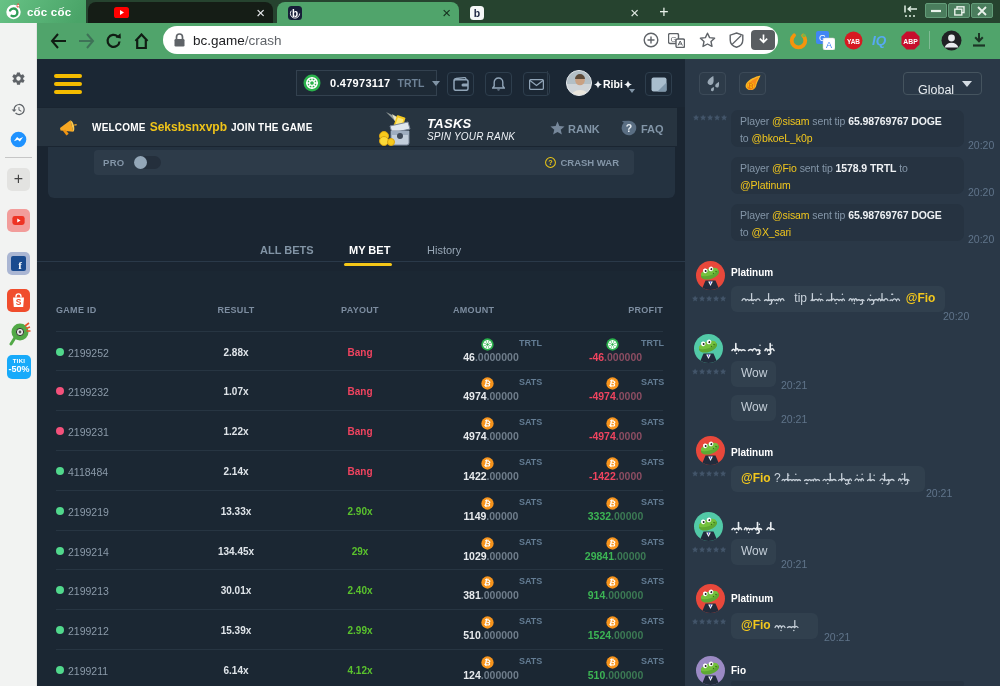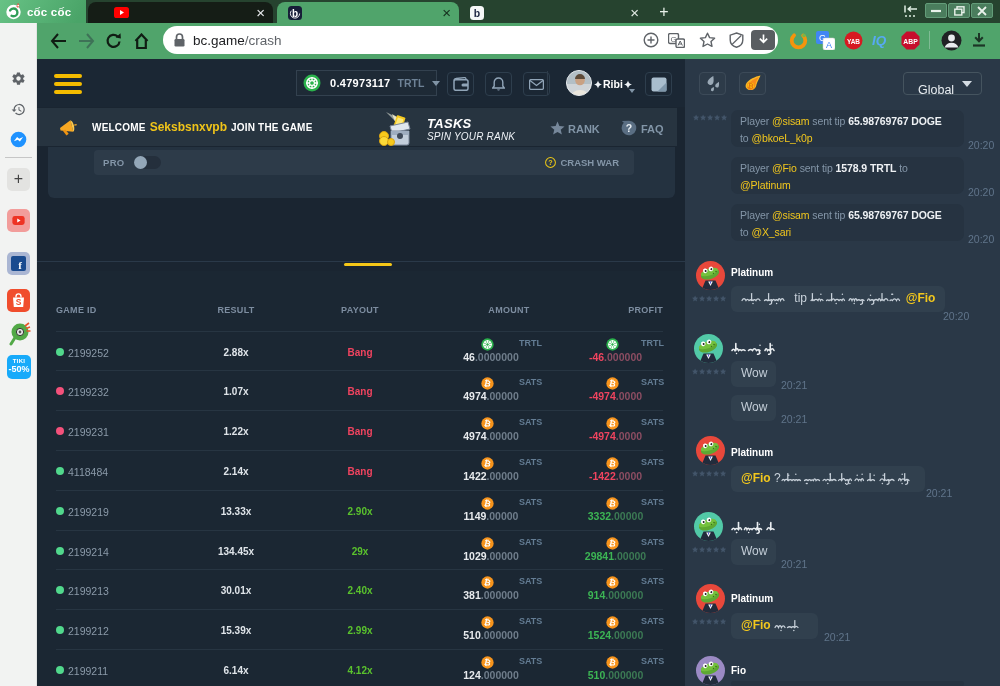--- a/index.html
+++ b/index.html
@@ -392,28 +392,33 @@
       <div id="crashwar">
         <svg width="11" height="11" viewBox="0 0 13 13" style="margin-right:4px">
             <circle cx="6.5" cy="6.5" r="5.8" fill="none" stroke="#edc815" stroke-width="1.2"></circle>
             <text x="6.5" y="9.6" text-anchor="middle" font-size="8.5" font-weight="bold" fill="#edc815" font-family="Liberation Sans">?</text>
           </svg>
         CRASH WAR
       </div>
     </div>
   </div>
 
+  <div id="bettabs">
+    <span class="bt" style="left:223px">ALL BETS</span>
+    <span class="bt" style="left:312px;color:#fff">MY BET</span>
+    <span class="bt" style="left:390px;font-weight:normal;color:#97a6b5">History</span>
+  </div>
   <div id="tabline"></div>
   <div id="ymark"></div>
 
   <div id="table">
     <span class="th" style="left:19px;top:34px">GAME ID</span>
     <span class="th" style="left:159px;top:34px;width:80px;text-align:center">RESULT</span>
     <span class="th" style="left:283px;top:34px;width:80px;text-align:center">PAYOUT</span>
-    <span class="th" style="left:432px;top:34px;width:80px;text-align:center">AMOUNT</span>
+    <span class="th" style="left:416px;top:34px;width:80px;text-align:left">AMOUNT</span>
     <span class="th" style="left:546px;top:34px;width:80px;text-align:right">PROFIT</span>
 
     <div class="row" style="top:59.5px">
 <span class="dot g"></span>
         <span class="gid">2199252</span>
 <span class="res">2.88x</span>
 <span class="pay bang">Bang</span>
 <span class="amt a1">
           <svg width="13" height="13" viewBox="0 0 18 18">
             <circle cx="9" cy="9" r="8.5" fill="#2bb24c"></circle>

